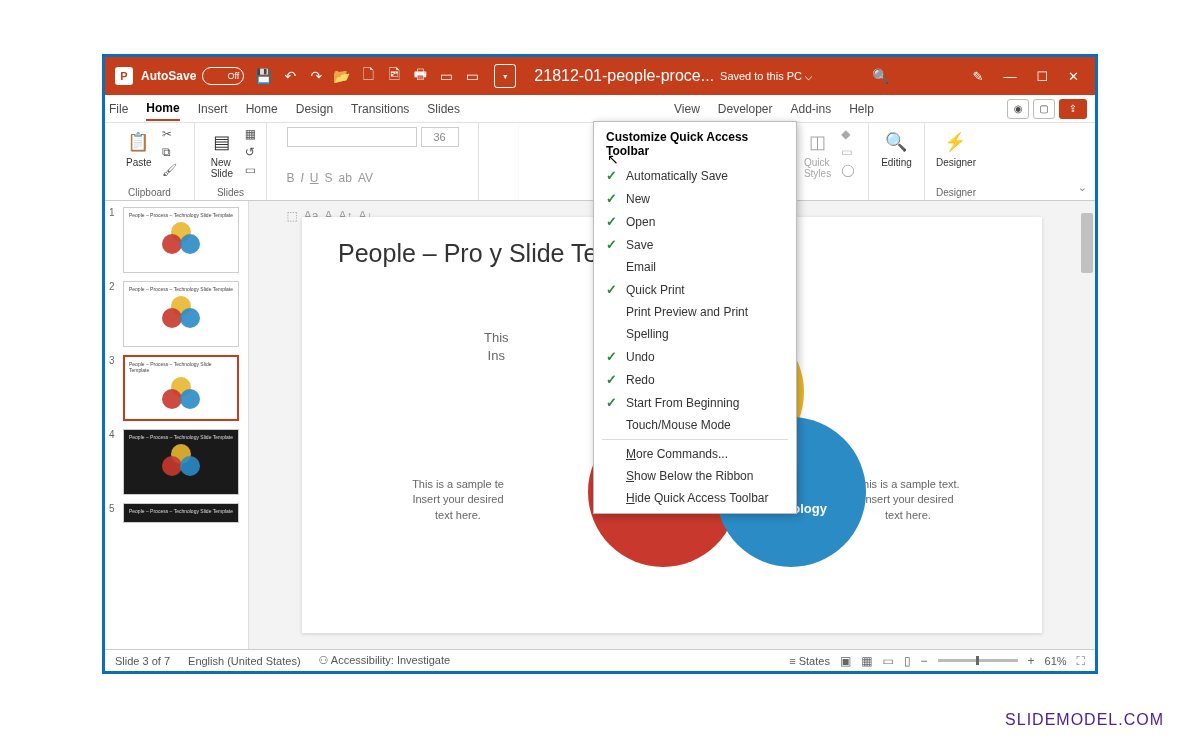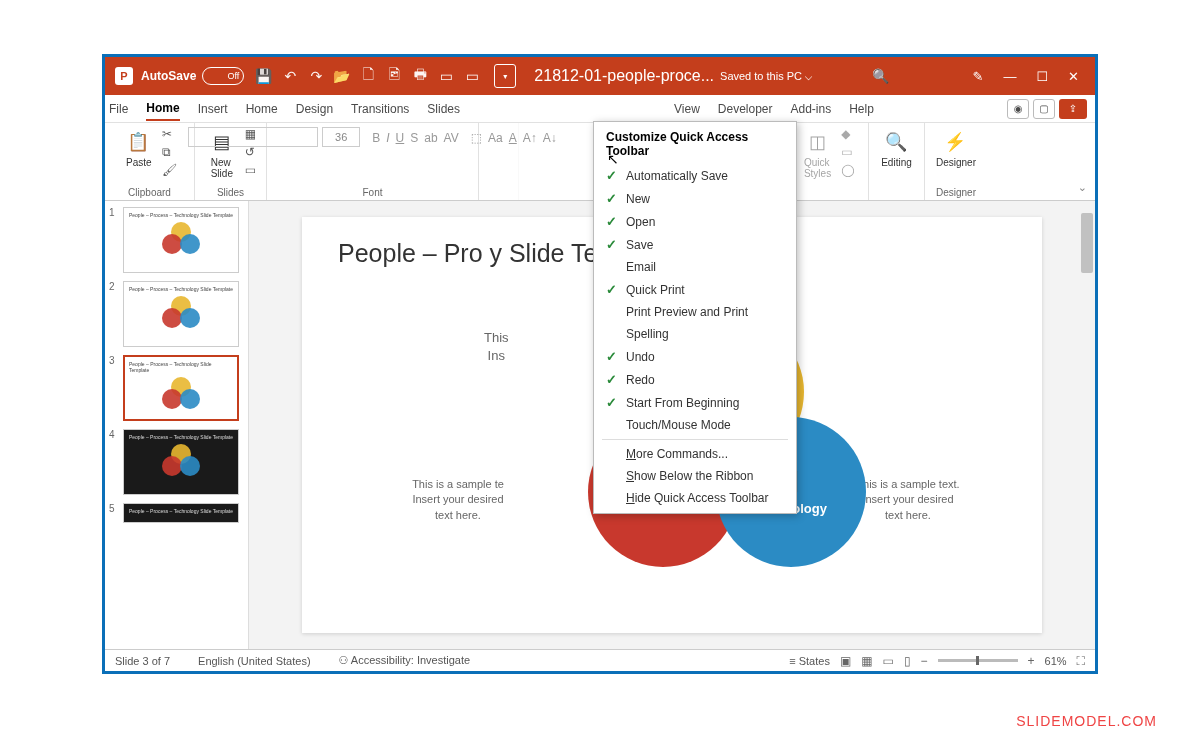--- a/index.html
+++ b/index.html
@@ -54,34 +54,34 @@
 .s-title{font-size:25px;color:#333;font-weight:400}
 .s-sub{position:absolute;left:182px;top:112px;font-size:13px;color:#666;text-align:center;line-height:1.4}
 .s-left{position:absolute;left:86px;top:260px;width:140px;font-size:11px;color:#666;text-align:center;line-height:1.4}
 .s-right{position:absolute;right:64px;top:260px;width:140px;font-size:11px;color:#666;text-align:center;line-height:1.4}
 .venn{position:absolute;left:280px;top:100px;width:280px;height:260px}
 .circ{position:absolute;width:150px;height:150px;border-radius:50%;display:flex;flex-direction:column;align-items:center;justify-content:center;color:#fff;font-size:13px;font-weight:600}
 .c-people{background:#e8b730;top:0;left:72px}
 .c-process{background:#c8382d;top:100px;left:6px}
 .c-tech{background:#2b8bc4;top:100px;left:134px}
 .c-ico{font-size:22px;margin-bottom:6px}
-.statusbar{height:22px;border-top:1px solid #ccc;display:flex;align-items:center;font-size:11px;color:#555;padding:0 10px;gap:28px;position:relative}
+.statusbar{height:22px;border-top:1px solid #ccc;display:flex;align-items:center;font-size:11px;color:#555;padding:0 10px;gap:18px;position:relative}
 .sb-right{position:absolute;right:10px;display:flex;align-items:center;gap:10px}
 .sb-ico{font-size:12px;color:#666}
 .zoom-slider{width:80px;height:3px;background:#bbb;position:relative}
 .zoom-handle{position:absolute;left:38px;top:-3px;width:3px;height:9px;background:#666}
 .qat-menu{position:absolute;top:64px;left:488px;width:204px;background:#fff;border:1px solid #bbb;box-shadow:2px 2px 8px rgba(0,0,0,0.25);z-index:10;font-size:12px;padding:4px 0}
 .qat-menu-title{font-weight:700;padding:4px 12px 6px;font-size:12px}
 .qat-item{display:flex;align-items:center;gap:8px;padding:4px 12px;color:#333}
 .chk{color:#2a8a3a;font-weight:bold;width:12px;font-size:13px}
 .nochk{width:12px}
 .qat-sep{height:1px;background:#ddd;margin:3px 8px}
 .u{text-decoration:underline}
 .cursor{position:absolute;top:94px;left:502px;z-index:20;font-size:14px;color:#000}
-.watermark{position:absolute;right:43px;bottom:14px;font-size:14px;letter-spacing:1px;color:#ef4444}
+.watermark{position:absolute;right:36px;bottom:14px;font-size:16px;letter-spacing:1px;color:#4c1d95}
 </style>
 </head>
 <body>
 
 <div class="outer">
 
   <div class="titlebar">
     <div class="pp-icon">P</div>
     <span class="autosave-lbl">AutoSave</span>
     <div class="autosave-toggle">
@@ -220,21 +220,21 @@
         </div>
         <div class="sm-col">
           <span>▦</span>
           <span>↺</span>
           <span>▭</span>
         </div>
       </div>
       <div class="grp-lbl">Slides</div>
     </div>
     <div class="ribbon-grp" style="width:212px">
-      <div class="grp-tools" style="align-items:flex-start;gap:12px">
+      <div class="grp-tools" style="flex-direction:column;align-items:flex-start;gap:20px">
         <div style="display:flex">
           <div class="font-sel"></div>
           <div class="size-sel">36</div>
         </div>
         <div class="fmt-row">
           <span>B</span>
           <span><i>I</i></span>
           <span><u>U</u></span>
           <span>S</span>
           <span>ab</span>

